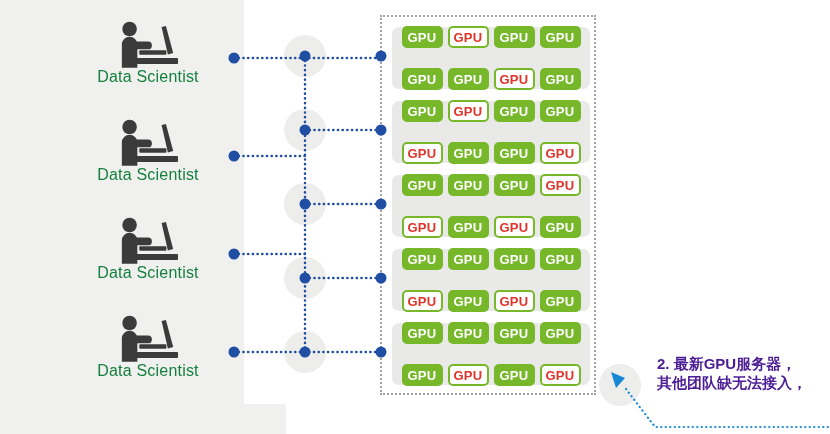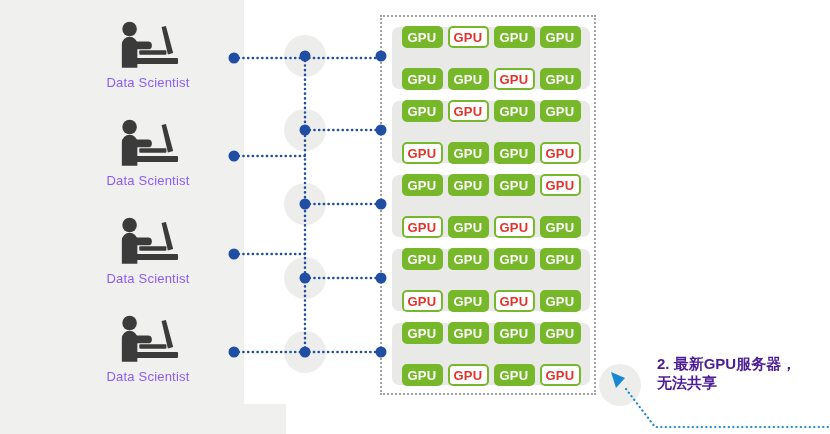--- a/index.html
+++ b/index.html
@@ -6,21 +6,21 @@
   .stage {
     position:relative; width:830px; height:434px; overflow:hidden;
     background:#ffffff; font-family:"Liberation Sans", sans-serif;
   }
   .left-panel { position:absolute; left:0; top:0; width:244px; height:434px; background:#f0f0ef; }
   .left-panel-bottom { position:absolute; left:0; top:404px; width:286px; height:30px; background:#f0f0ef; }
 
   .ds-item { position:absolute; left:58px; width:180px; text-align:center; }
   .ds-icon { display:block; margin:0 auto; }
   .ds-icon svg { display:block; margin:0 auto; }
-  .ds-label { margin-top:7px; color:#8b5cf6; font-size:13px; letter-spacing:0.2px; }
+  .ds-label { color:#15803d; font-size:16px; letter-spacing:0.2px; }
 
   .cluster {
     position:absolute; left:380px; top:15px; width:216px; height:380px;
     box-sizing:border-box; border:2px dotted #a3a3a3; background:#ffffff;
   }
   .server {
     position:absolute; left:10px; width:198px; height:62px; background:#e9e9e8;
     border-radius:7px; display:flex; flex-direction:column; justify-content:center;
     align-items:center; gap:20px;
   }
@@ -203,15 +203,15 @@
       <circle cx="381" cy="130" r="5.5" fill="#1f4ea2"></circle>
       <circle cx="381" cy="204" r="5.5" fill="#1f4ea2"></circle>
       <circle cx="381" cy="278" r="5.5" fill="#1f4ea2"></circle>
       <circle cx="381" cy="352" r="5.5" fill="#1f4ea2"></circle>
       <path d="M626,389 L655,427 H828" style="stroke:#1789d4;stroke-width:2.2;stroke-dasharray:0.2 4.3;stroke-linecap:round;fill:none"></path>
       <polygon points="611,372 625,378 616,388" fill="#1789d4"></polygon>
     </svg>
 
   <div class="annotation">
     <div>2. 最新GPU服务器，</div>
-    <div>无法共享</div>
+    <div>其他团队缺无法接入，</div>
   </div>
 </div>
 
 </body></html>

